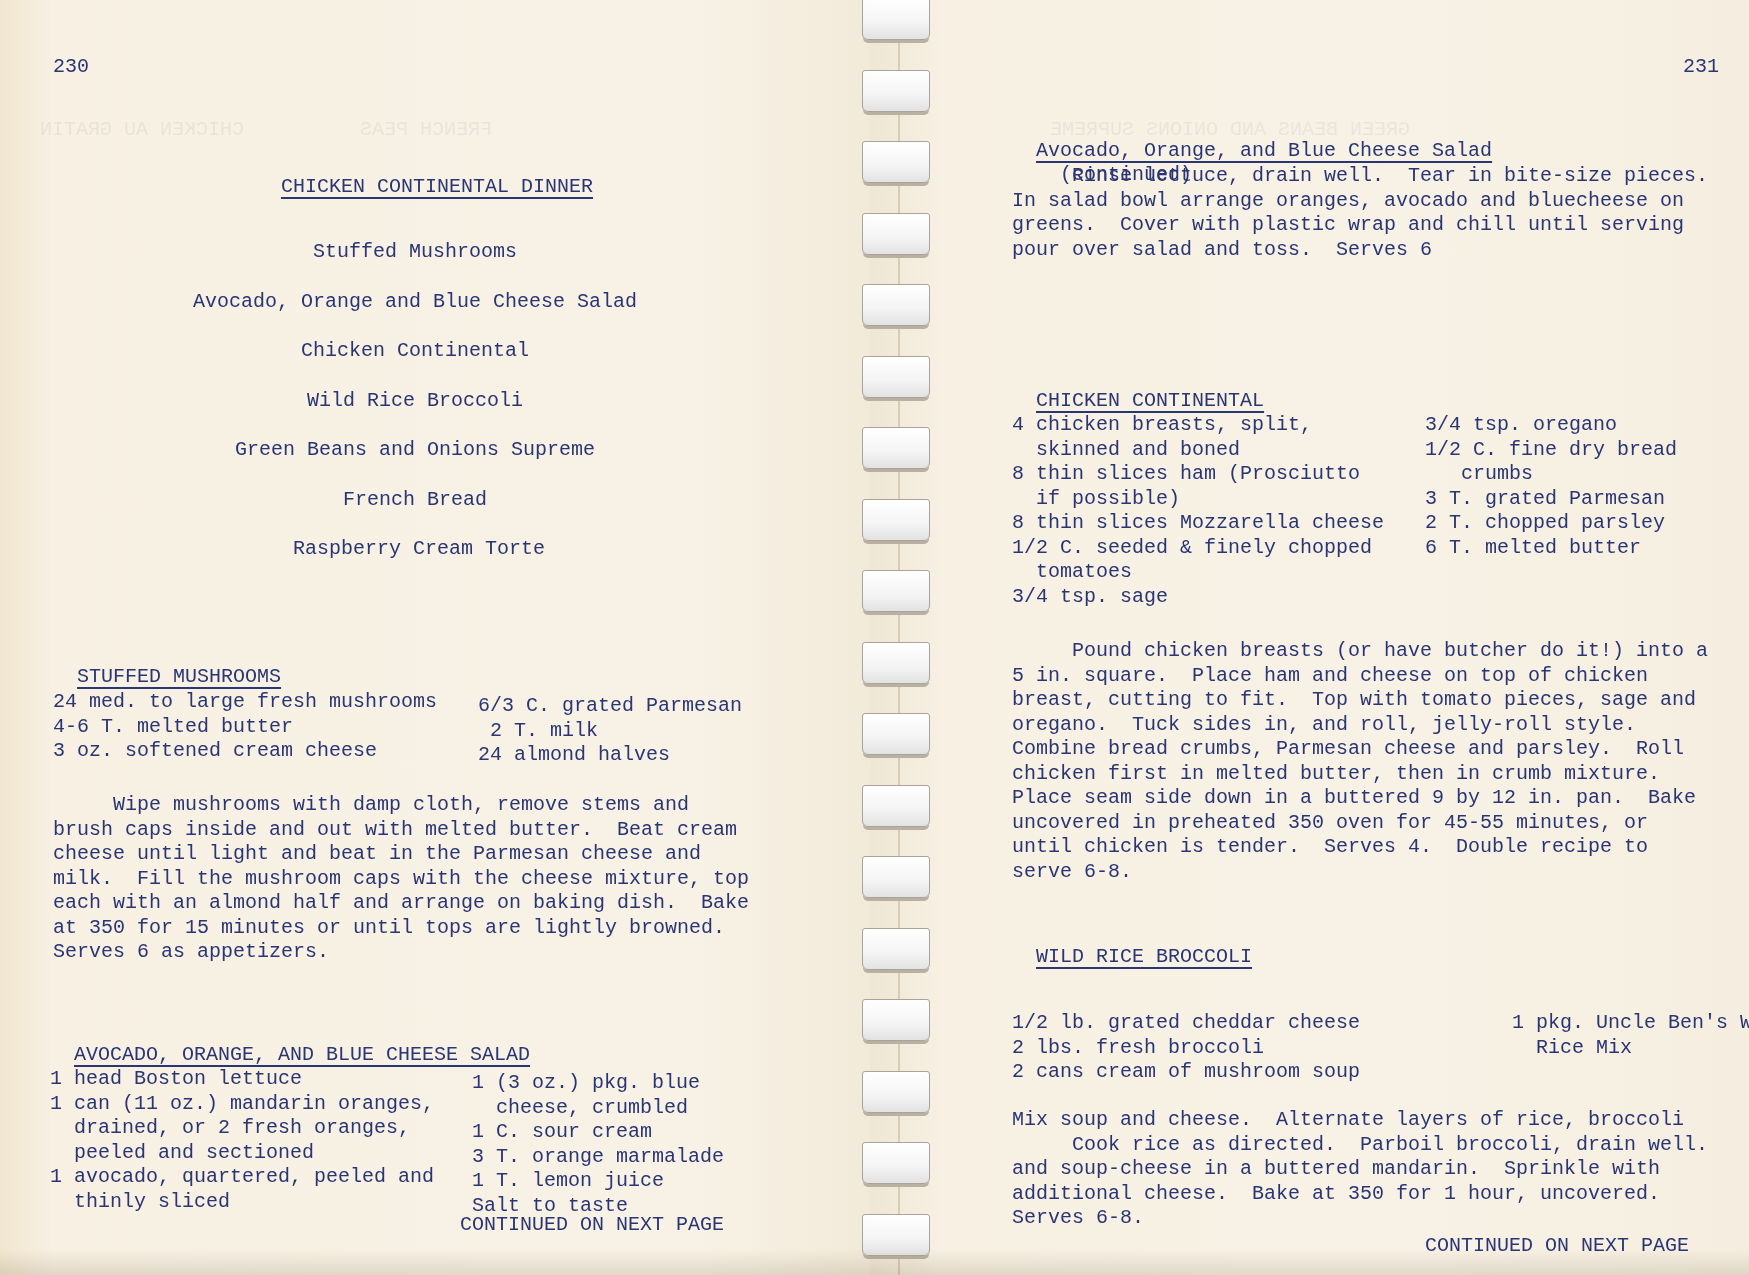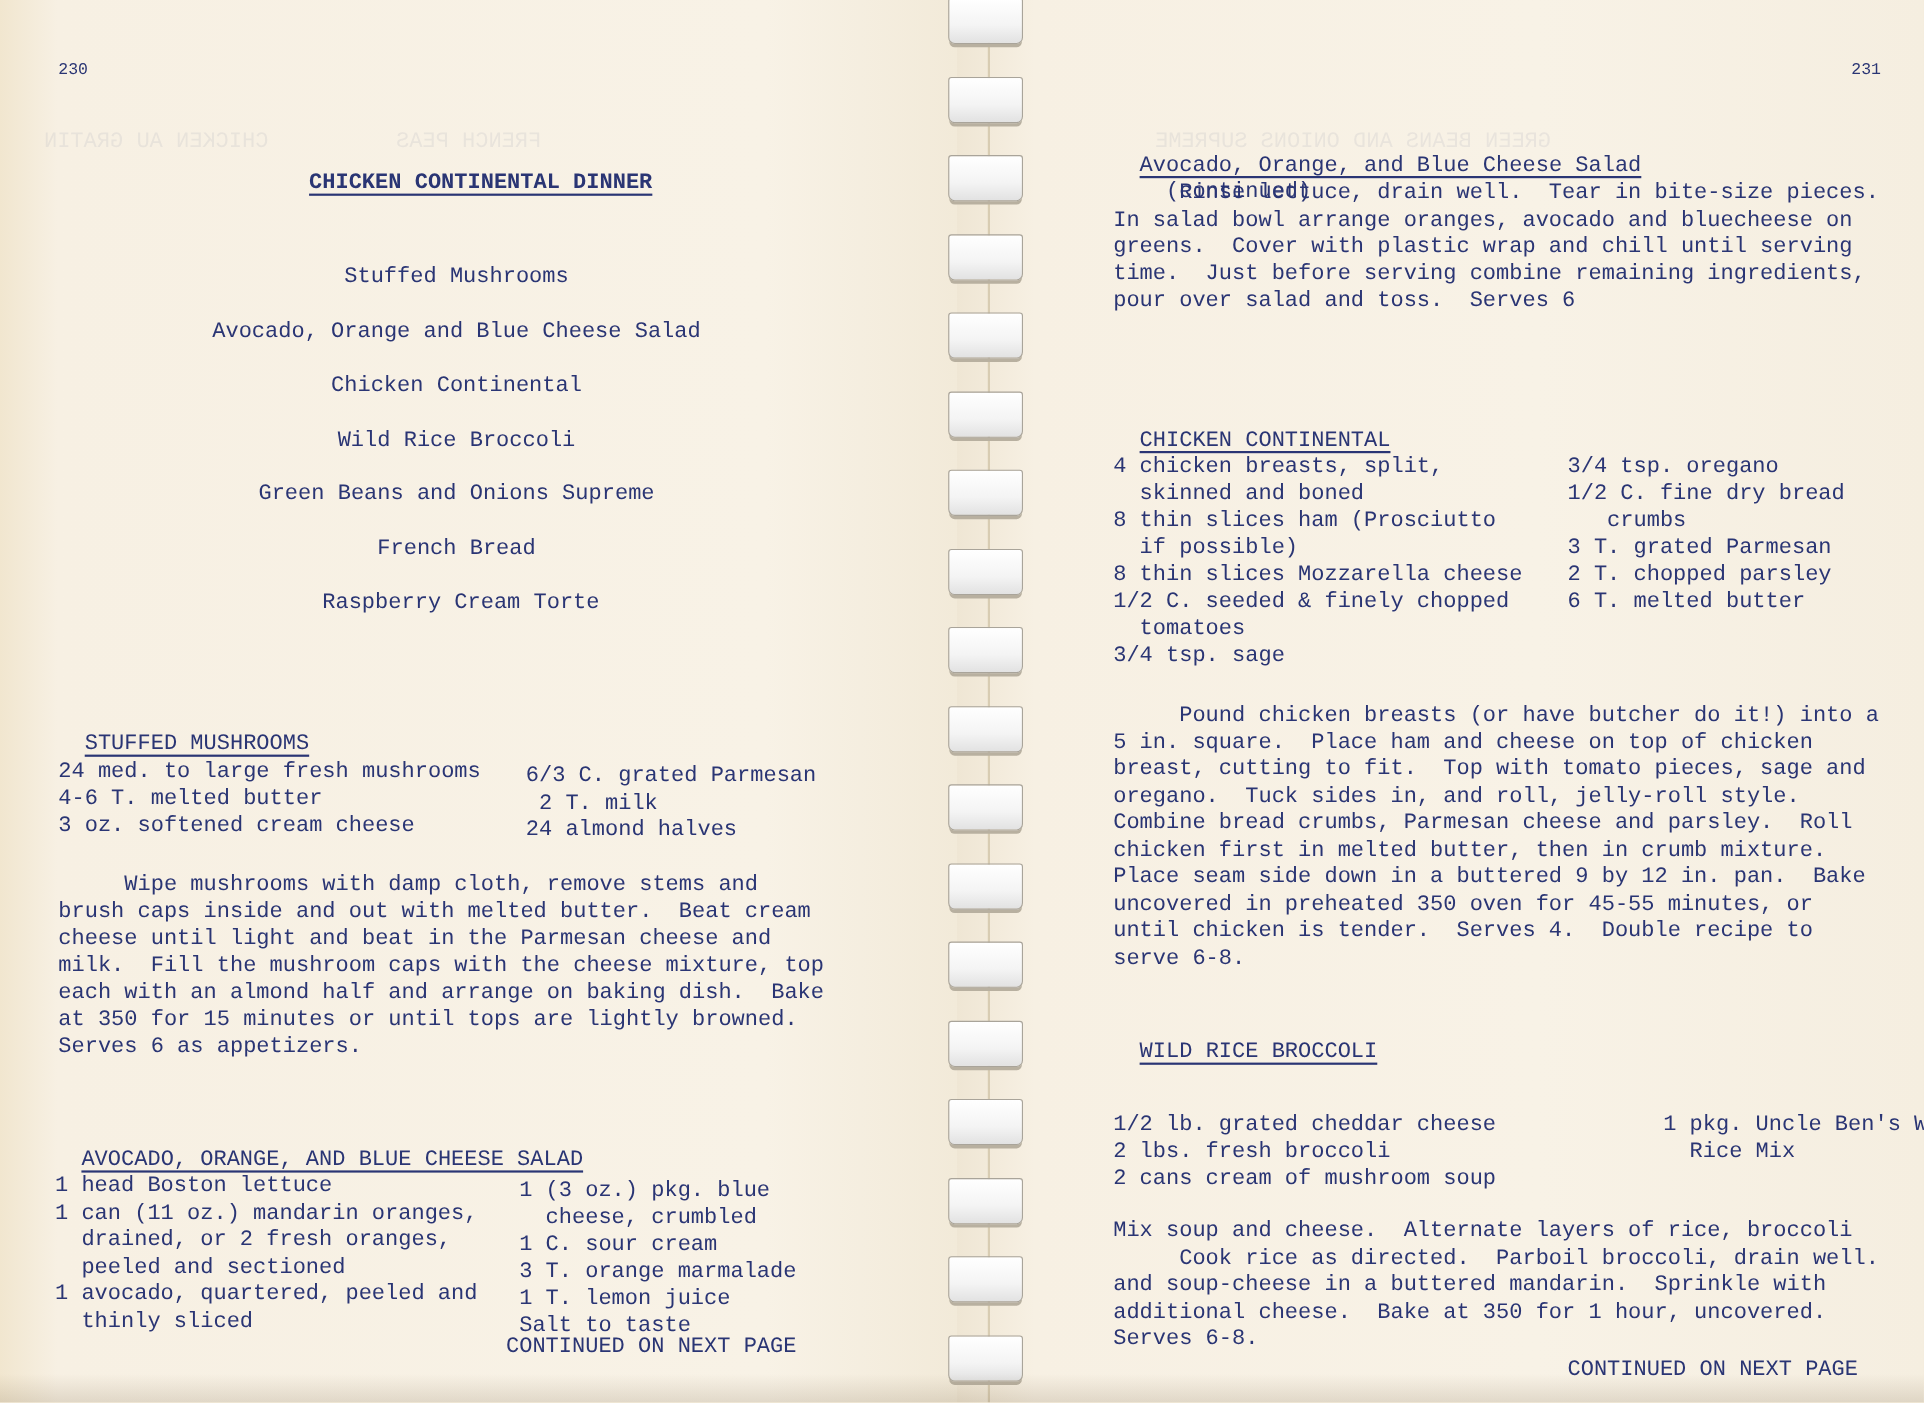--- a/index.html
+++ b/index.html
@@ -20,21 +20,21 @@
   .spine-line { position:absolute; left:898px; top:0; width:2px; height:1275px; background:#d8ccb2; }
   .coil {
     position:absolute; left:862px; width:66px; height:40px;
     background: linear-gradient(180deg, #ffffff 0%, #f4f4f4 60%, #e2e2e2 100%);
     border: 1px solid #a9a49a; border-radius: 3px 3px 6px 6px;
     box-shadow: 0 4px 0 -1px #b8b0a0;
   }
   .text { position:absolute; font-size: 20px; line-height: 24.5px; white-space: pre; letter-spacing: 0px; }
   .u { text-decoration: underline; text-decoration-thickness: 2px; text-underline-offset: 5px; }
   .center { text-align: center; }
-  .pg-num { position:absolute; font-size: 15px; }
+  .pg-num { position:absolute; font-size: 20px; }
   .ghost { position:absolute; font-size:20px; color: rgba(42,53,116,0.07); white-space: pre; transform: scaleX(-1); }
 </style>
 </head>
 <body>
 
 <div class="page page-left"></div>
 <div class="page page-right"></div>
 <div class="spine-line"></div>
 
 <div class="ghost" style="left:360px; top:118px;">FRENCH PEAS</div>
@@ -57,21 +57,21 @@
     <div class="coil" style="top: 856px;"></div>
     <div class="coil" style="top: 927.5px;"></div>
     <div class="coil" style="top: 999px;"></div>
     <div class="coil" style="top: 1070.5px;"></div>
     <div class="coil" style="top: 1142px;"></div>
     <div class="coil" style="top: 1213.5px;"></div>
   </div>
 
 <div class="pg-num" style="left:53px; top:55px;">230</div>
 
-<div class="text center" style="left:0; width:850px; top:130px;font-weight:bold;">
+<div class="text center" style="left:0; width:850px; top:150px;">
   <span class="u">CHICKEN CONTINENTAL DINNER</span>
 </div>
 
 <div id="menu-list" style="position:absolute; left:0; width:830px; top:240px;">
     <div class="text center" style="position: absolute; left: 0px; width: 830px; top: 0px;">Stuffed Mushrooms</div>
     <div class="text center" style="position: absolute; left: 0px; width: 830px; top: 49.5px; text-align: center;">Avocado, Orange and Blue Cheese Salad</div>
     <div class="text center" style="position: absolute; left: 0px; width: 830px; top: 99px;">Chicken Continental</div>
     <div class="text center" style="position: absolute; left: 0px; width: 830px; top: 148.5px;">Wild Rice Broccoli</div>
     <div class="text center" style="position: absolute; left: 0px; width: 830px; top: 198px;">Green Beans and Onions Supreme</div>
     <div class="text center" style="position: absolute; left: 0px; width: 830px; top: 247.5px;">French Bread</div>
@@ -91,21 +91,21 @@
 <div class="text" id="sa-ing-l" style="left:50px; top:1067px;"><div>1 head Boston lettuce</div><div>1 can (11 oz.) mandarin oranges,</div><div>  drained, or 2 fresh oranges,</div><div>  peeled and sectioned</div><div>1 avocado, quartered, peeled and</div><div>  thinly sliced</div></div>
 <div class="text" id="sa-ing-r" style="left:472px; top:1071px;"><div>1 (3 oz.) pkg. blue</div><div>  cheese, crumbled</div><div>1 C. sour cream</div><div>3 T. orange marmalade</div><div>1 T. lemon juice</div><div>Salt to taste</div></div>
 <div class="text" style="left:460px; top:1213px;">CONTINUED ON NEXT PAGE</div>
 
 <div class="pg-num" style="left:1683px; top:55px;">231</div>
 
 <div class="text" style="left:1012px; top:114px;">
   <span class="u">Avocado, Orange, and Blue Cheese Salad</span>
   <span style="margin-left:24px;">(continued)</span>
 </div>
-<div class="text" id="sc-dir" style="left:1012px; top:164px;"><div>     Rinse lettuce, drain well.  Tear in bite-size pieces.</div><div>In salad bowl arrange oranges, avocado and bluecheese on</div><div>greens.  Cover with plastic wrap and chill until serving</div><div>time.  Just before serving combine remaining ingredients,</div><div>pour over salad and toss.  Serves 6</div></div>
+<div class="text" id="sc-dir" style="left:1012px; top:164px;"><div>     Rinse lettuce, drain well.  Tear in bite-size pieces.</div><div>In salad bowl arrange oranges, avocado and bluecheese on</div><div>greens.  Cover with plastic wrap and chill until serving</div><div>pour over salad and toss.  Serves 6</div></div>
 
 <div class="text" style="left:1012px; top:364px;">
   <span class="u">CHICKEN CONTINENTAL</span>
 </div>
 <div class="text" id="cc-ing-l" style="left:1012px; top:413px;"><div>4 chicken breasts, split,</div><div>  skinned and boned</div><div>8 thin slices ham (Prosciutto</div><div>  if possible)</div><div>8 thin slices Mozzarella cheese</div><div>1/2 C. seeded &amp; finely chopped</div><div>  tomatoes</div><div>3/4 tsp. sage</div></div>
 <div class="text" id="cc-ing-r" style="left:1425px; top:413px;"><div>3/4 tsp. oregano</div><div>1/2 C. fine dry bread</div><div>   crumbs</div><div>3 T. grated Parmesan</div><div>2 T. chopped parsley</div><div>6 T. melted butter</div></div>
 <div class="text" id="cc-dir" style="left:1012px; top:639px;"><div>     Pound chicken breasts (or have butcher do it!) into a</div><div>5 in. square.  Place ham and cheese on top of chicken</div><div>breast, cutting to fit.  Top with tomato pieces, sage and</div><div>oregano.  Tuck sides in, and roll, jelly-roll style.</div><div>Combine bread crumbs, Parmesan cheese and parsley.  Roll</div><div>chicken first in melted butter, then in crumb mixture.</div><div>Place seam side down in a buttered 9 by 12 in. pan.  Bake</div><div>uncovered in preheated 350 oven for 45-55 minutes, or</div><div>until chicken is tender.  Serves 4.  Double recipe to</div><div>serve 6-8.</div></div>
 
 <div class="text" style="left:1012px; top:920px;">
   <span class="u">WILD RICE BROCCOLI</span>

